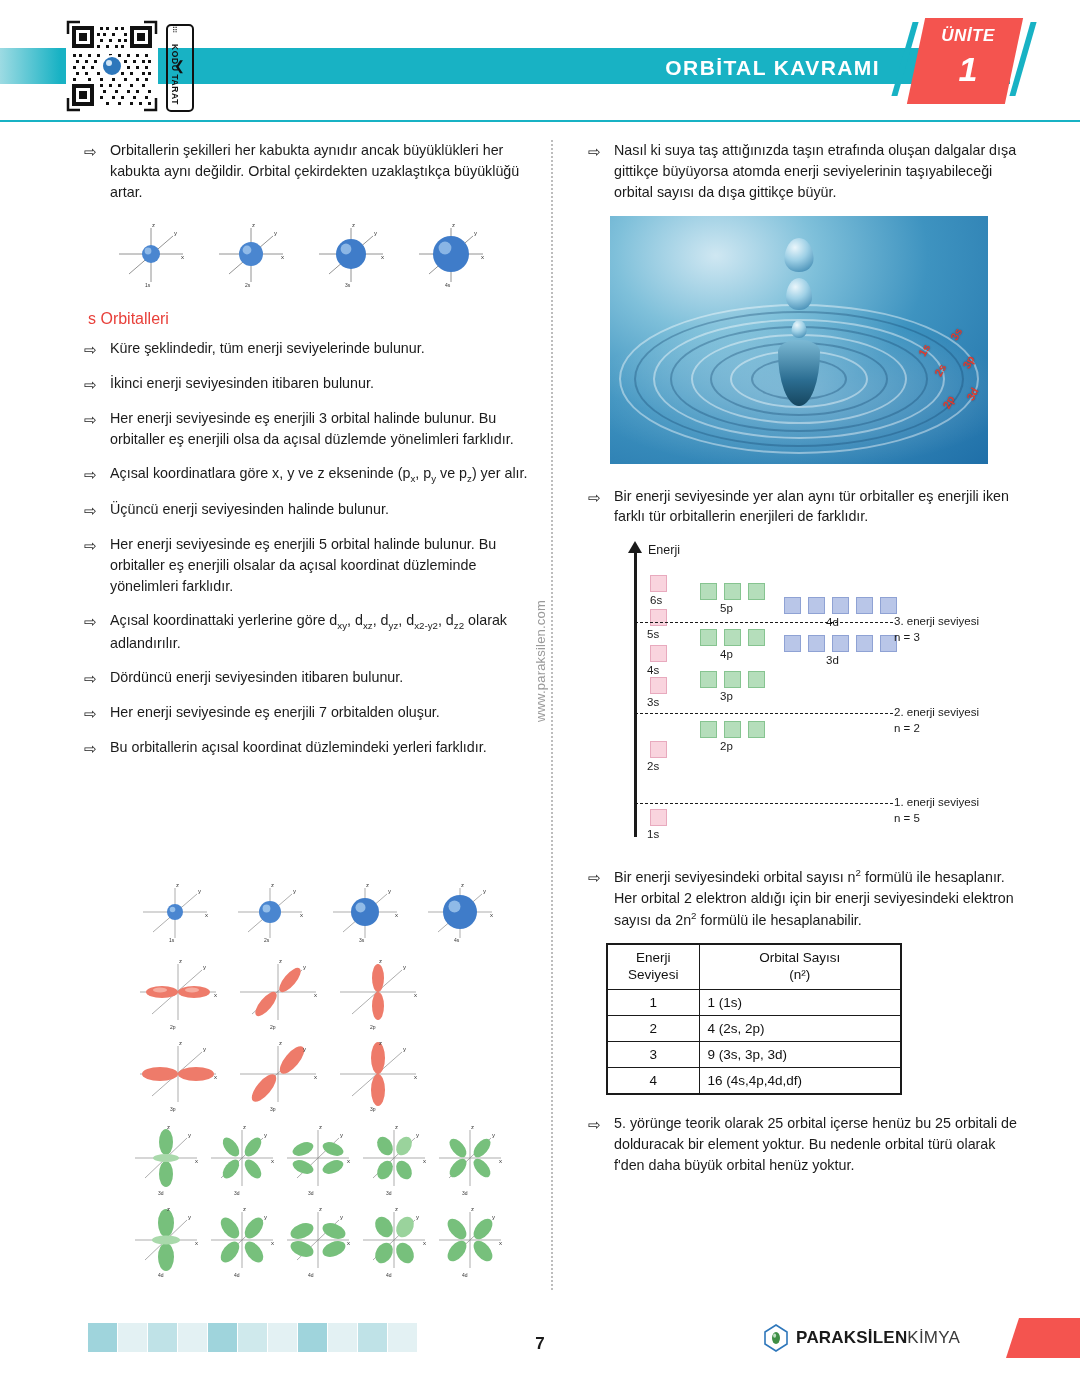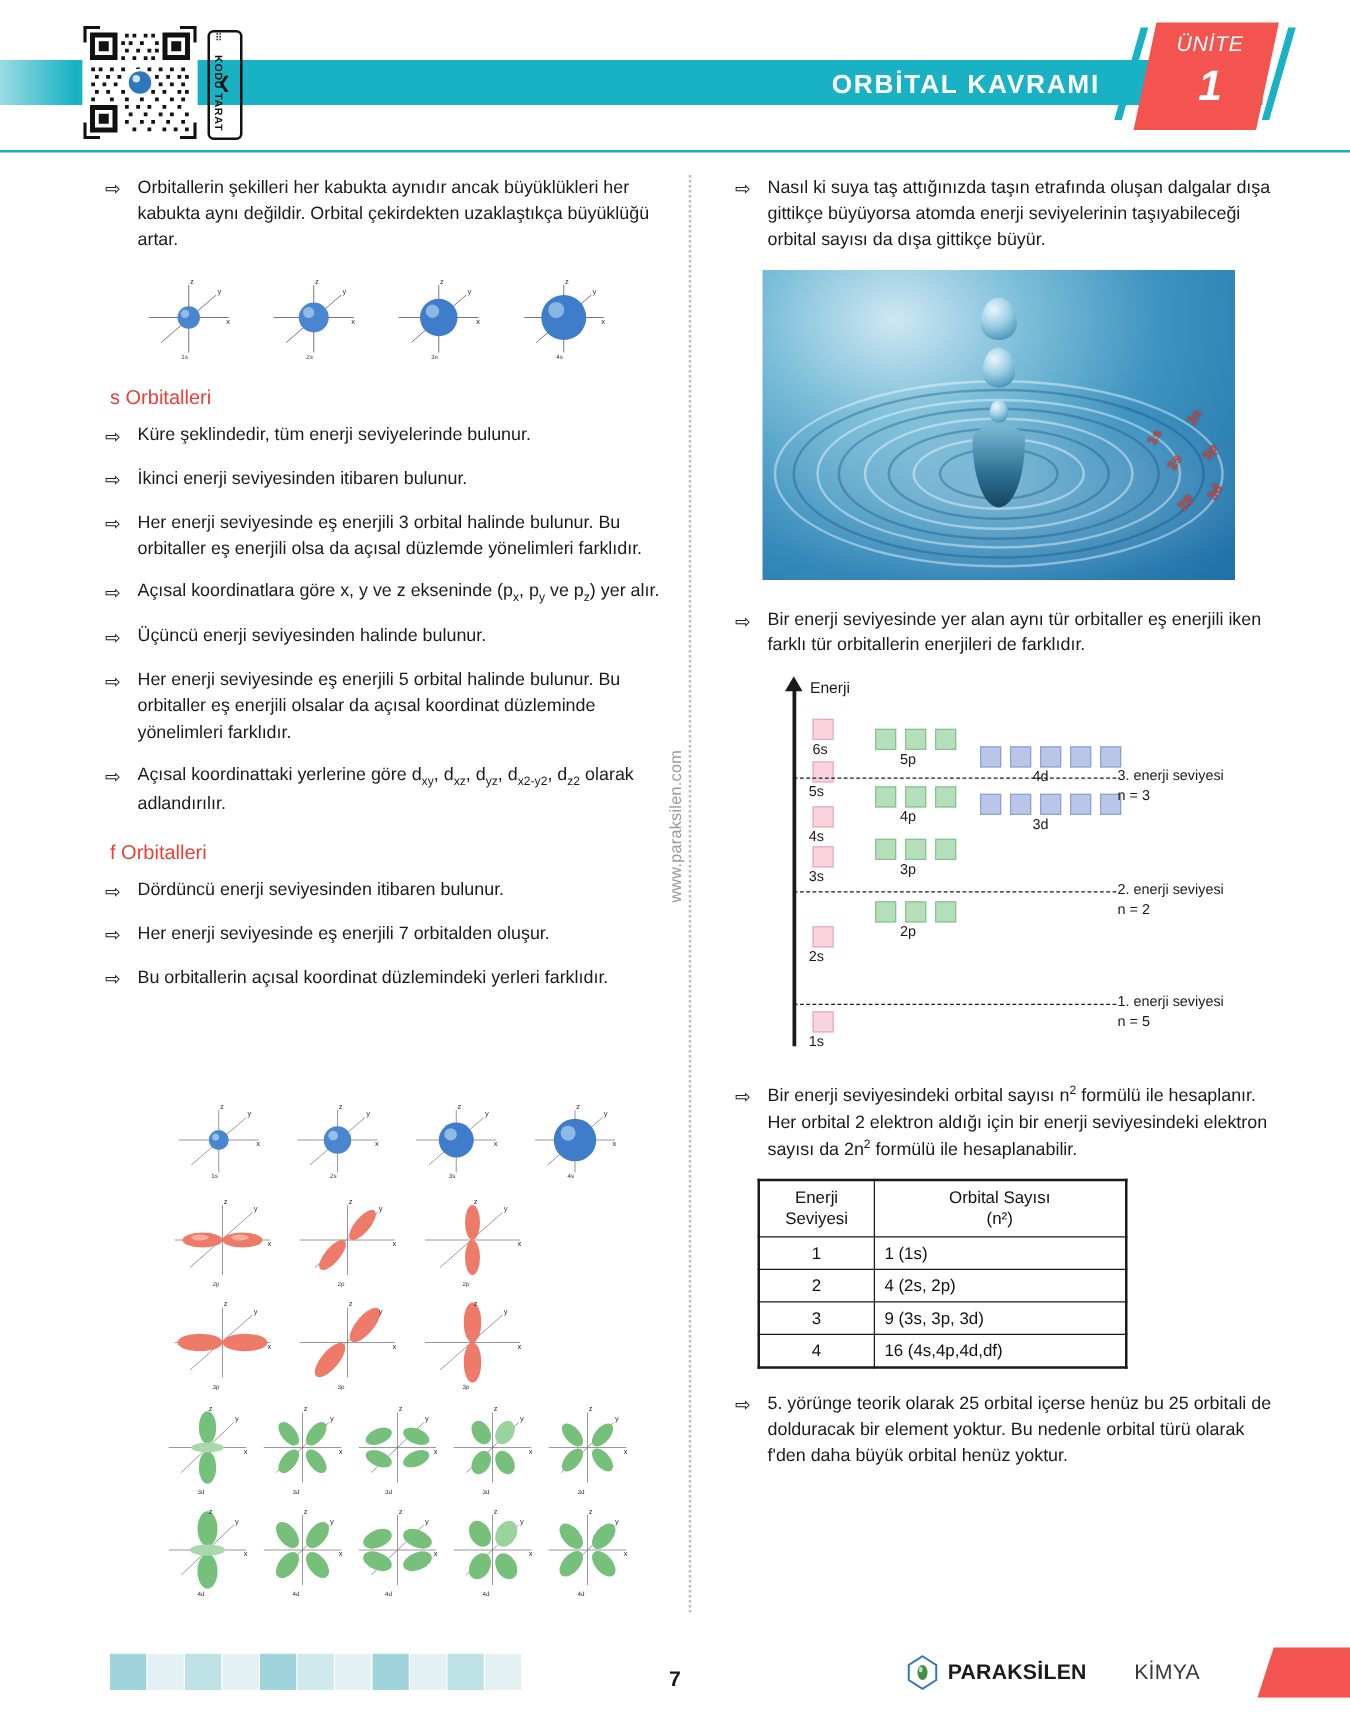--- a/index.html
+++ b/index.html
@@ -28,21 +28,21 @@
   .hdr-slash {
     position: absolute; width: 6px; height: 74px; background: #18b2c4;
     transform: skewX(-16deg);
   }
   .unite-box {
     position: absolute; top: 18px; left: 916px; width: 98px; height: 86px;
     background: #f4544f; transform: skewX(-12deg);
   }
   .unite-label {
     position: absolute; top: 26px; left: 928px; width: 80px;
-    color: #ffffff; font-size: 17px; font-weight: normal; font-style: italic;
+    color: #ffffff; font-size: 17px; font-weight: bold; font-style: italic;
     text-align: center; letter-spacing: 0.5px;
   }
   .unite-num {
     position: absolute; top: 50px; left: 928px; width: 80px;
     color: #ffffff; font-size: 34px; font-weight: bold; font-style: italic;
     text-align: center;
   }
   .hdr-rule {
     position: absolute; top: 120px; left: 0; width: 1080px; height: 2px;
     background: #18b2c4;
@@ -172,21 +172,21 @@
   .footer { position: absolute; bottom: 0; left: 0; width: 1080px; height: 90px; }
   .f-squares { position: absolute; bottom: 36px; left: 88px; display: flex; }
   .f-sq { width: 29px; height: 29px; margin-right: 1px; }
   .f-page {
     position: absolute; bottom: 34px; left: 0; width: 1080px;
     text-align: center; font-size: 17px; font-weight: bold; color: #1a1a1a;
   }
   .f-logo { position: absolute; bottom: 36px; right: 120px; display: flex; align-items: center; }
   .f-logo-mark { width: 26px; height: 28px; margin-right: 7px; }
   .f-logo-txt { font-size: 17px; font-weight: bold; color: #1a1a1a; letter-spacing: 0.2px; }
-  .f-logo-txt .lite { font-weight: normal; color: #3a3a3a; margin-left: 38px; }
+  .f-logo-txt .lite { font-weight: normal; color: #3a3a3a; }
   .f-red {
     position: absolute; bottom: 30px; right: 0; width: 74px; height: 40px;
     background: #f4544f; transform: skewX(-18deg); transform-origin: bottom right;
   }
 </style>
 </head>
 <body>
 
 <div class="header">
   <div class="hdr-band"></div>
@@ -395,21 +395,20 @@
   </div>
   <div class="bullet">
     <span class="arr">⇨</span>
     <span class="txt">Her enerji seviyesinde eş enerjili 5 orbital halinde bulunur. Bu orbitaller eş enerjili olsalar da açısal koordinat düzleminde yönelimleri farklıdır.</span>
   </div>
   <div class="bullet">
     <span class="arr">⇨</span>
     <span class="txt">Açısal koordinattaki yerlerine göre d<sub>xy</sub>, d<sub>xz</sub>, d<sub>yz</sub>, d<sub>x2-y2</sub>, d<sub>z2</sub> olarak adlandırılır.</span>
   </div>
 
-  <div class="sec-head">f Orbitalleri</div>
   <div class="bullet">
     <span class="arr">⇨</span>
     <span class="txt">Dördüncü enerji seviyesinden itibaren bulunur.</span>
   </div>
   <div class="bullet">
     <span class="arr">⇨</span>
     <span class="txt">Her enerji seviyesinde eş enerjili 7 orbitalden oluşur.</span>
   </div>
   <div class="bullet">
     <span class="arr">⇨</span>

